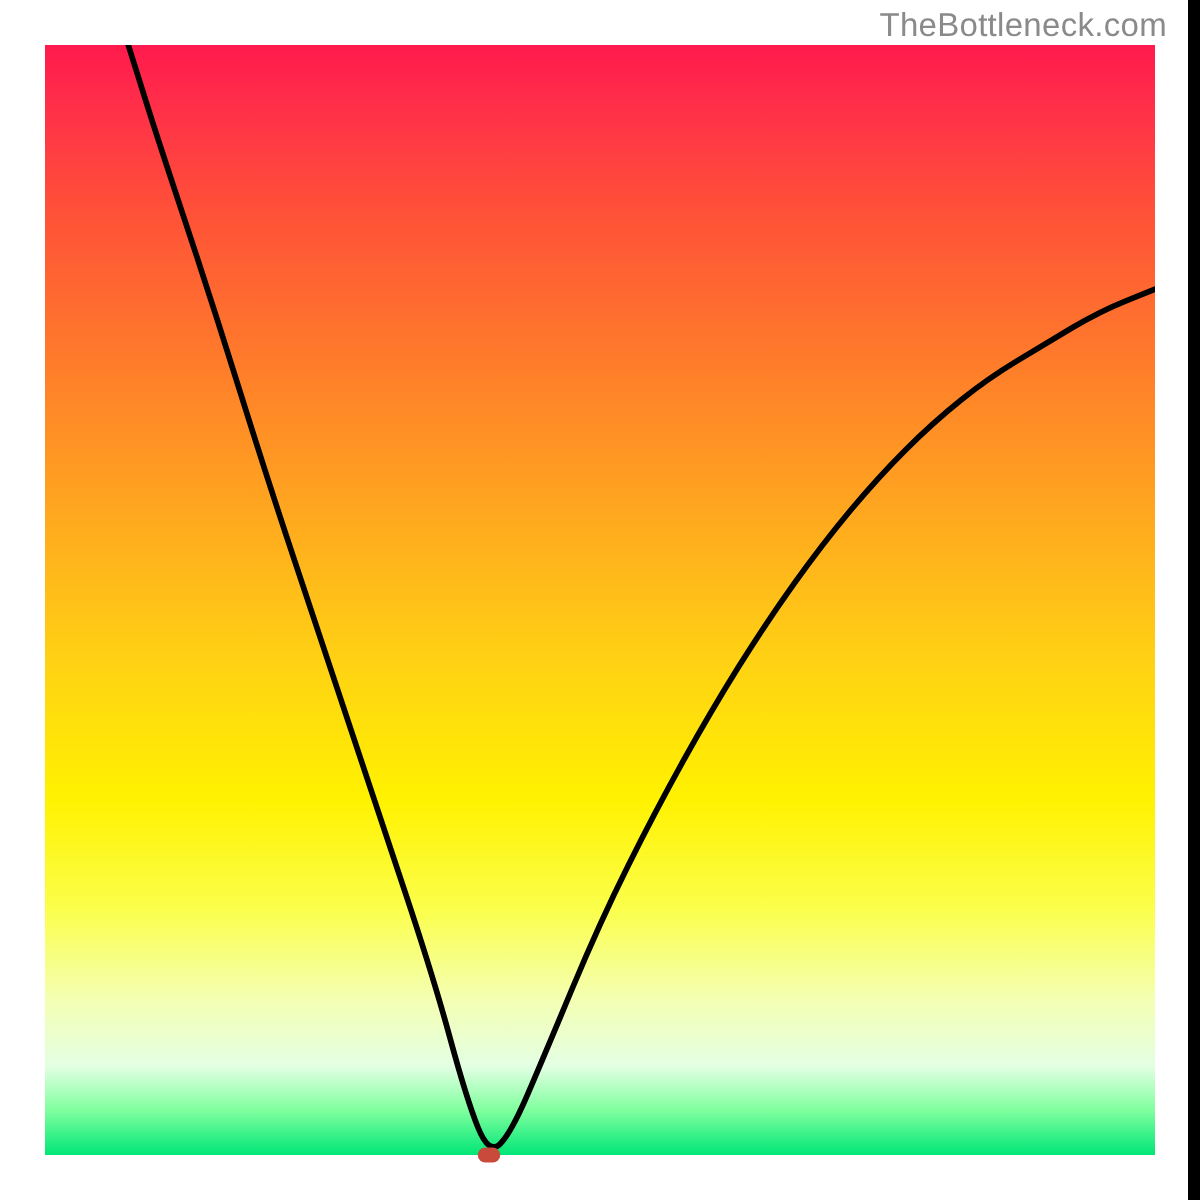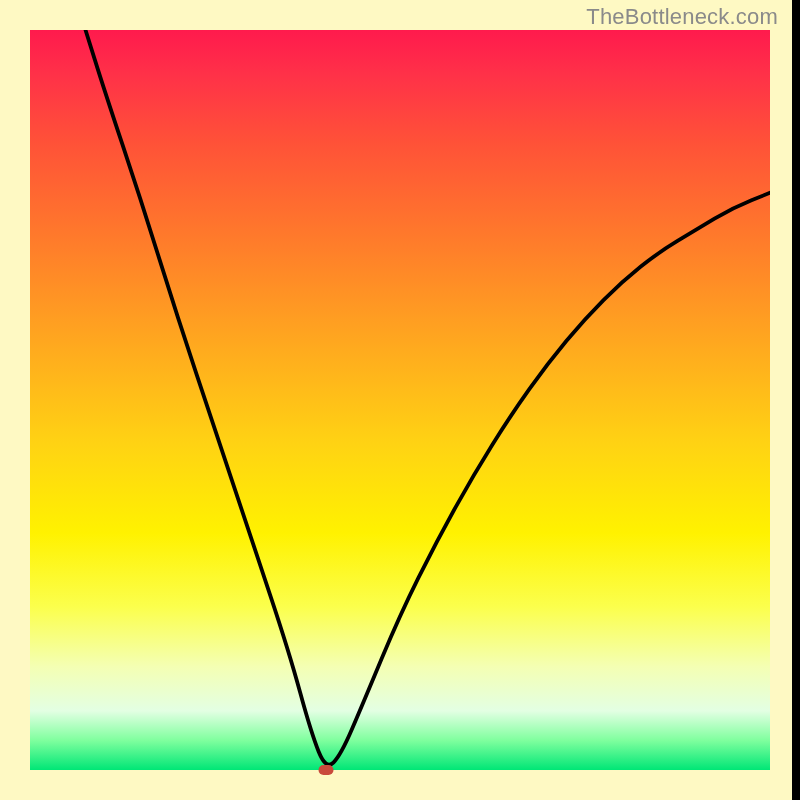--- a/index.html
+++ b/index.html
@@ -10,21 +10,21 @@
     background: #000;
     overflow: hidden;
     font-family: Arial, Helvetica, sans-serif;
   }
   .frame {
     position: absolute;
     left: 0;
     top: 0;
     width: 792px;
     height: 800px;
-    background: #fef9c3;
+    background: #ffffff;
   }
   .plot {
     position: absolute;
     left: 30px;
     top: 30px;
     width: 740px;
     height: 740px;
     background: linear-gradient(to bottom,
       #ff1a4d 0%,
       #ff3148 6%,

